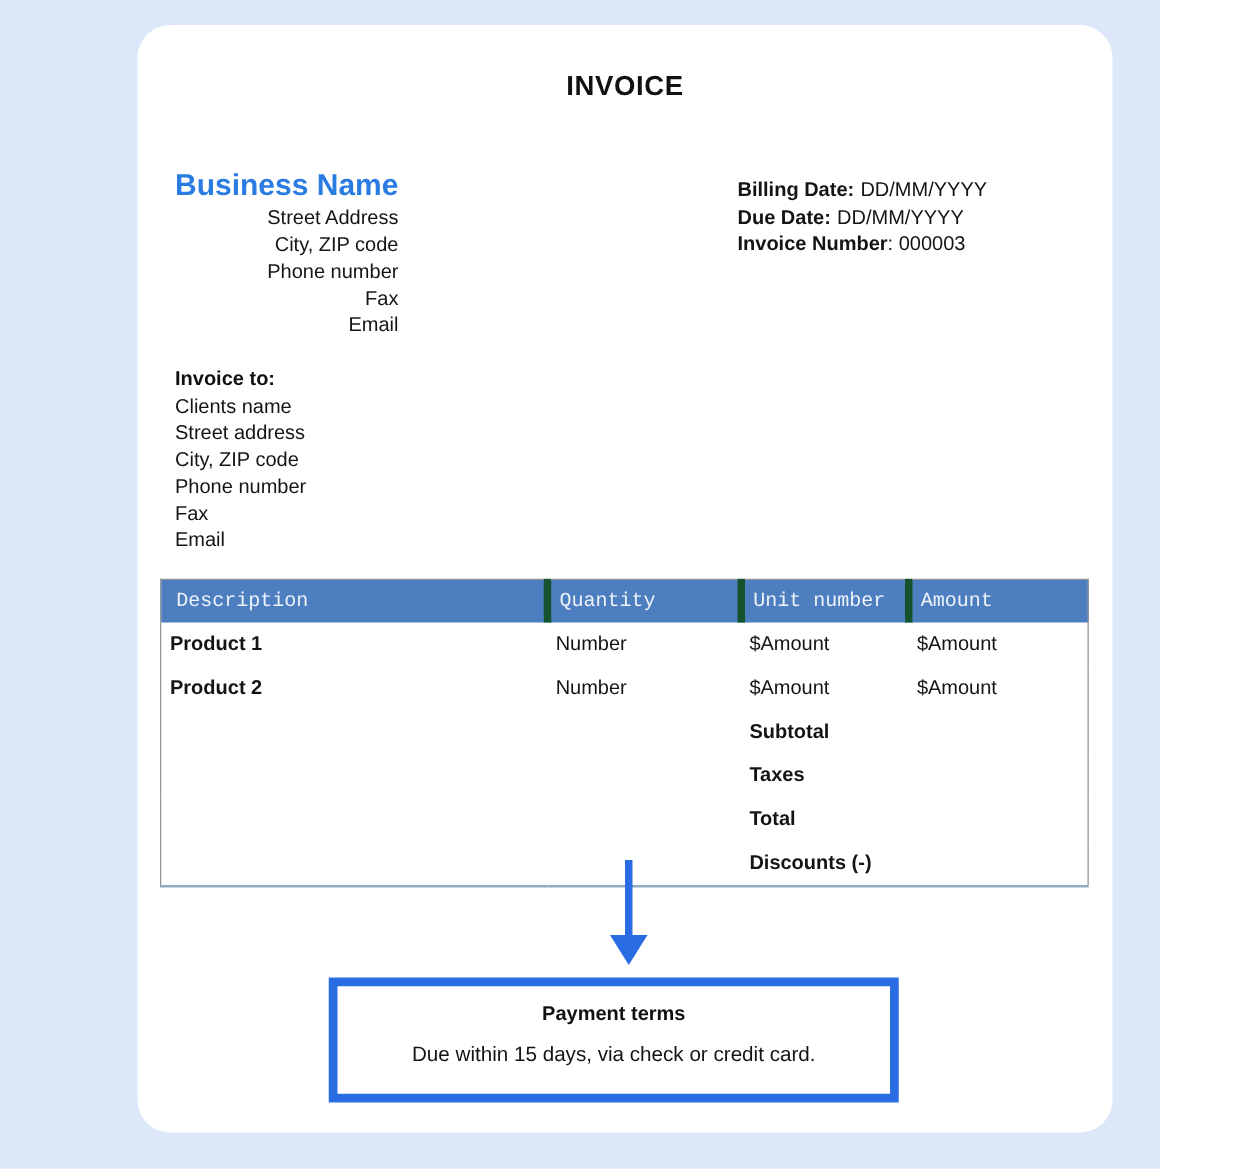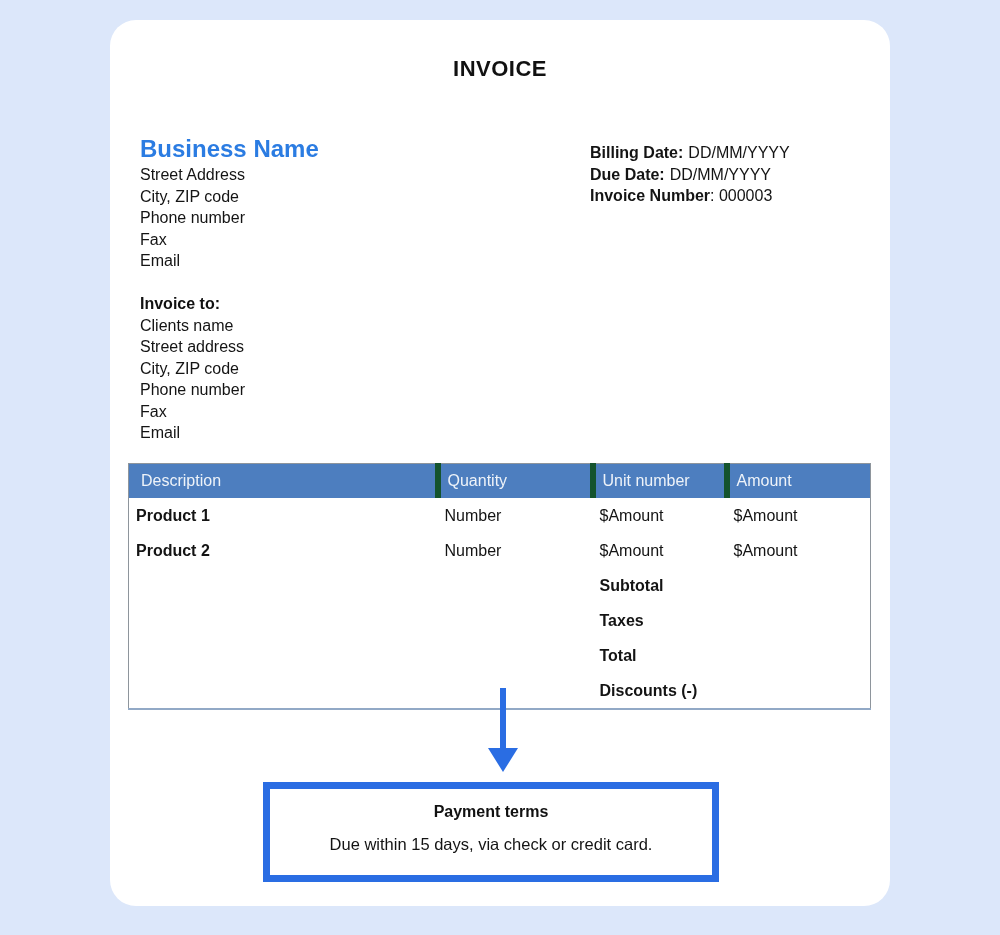--- a/index.html
+++ b/index.html
@@ -2,21 +2,21 @@
 <html><head>
 <meta charset="utf-8">
 <style>
   html,body { margin:0; padding:0; }
   body {
     font-family: "Liberation Sans", "DejaVu Sans", sans-serif;
     -webkit-font-smoothing: antialiased;
   }
   .stage {
     position: relative;
-    width: 1000px;
+    width: 928px;
     height: 935px;
     background: #dce7fa;
     overflow: hidden;
   }
   .card {
     position: absolute;
     left: 110px; top: 20px;
     width: 780px; height: 886px;
     background: #ffffff;
     border-radius: 26px;
@@ -24,21 +24,21 @@
   .title {
     position: absolute;
     left: 0; top: 36px; width: 100%;
     margin: 0;
     text-align: center;
     font-size: 22px;
     font-weight: bold;
     letter-spacing: 0.5px;
     color: #111;
   }
-  .business { position: absolute; left: 30px; top: 114px; }
+  .business { position: absolute; left: 30px; top: 114px; text-align: right; }
   .bizname {
     font-size: 24px;
     font-weight: bold;
     color: #2b7ce2;
     line-height: 30px;
   }
   .addr-line, .meta-line, .to-line {
     font-size: 16px;
     line-height: 21.5px;
     color: #141414;
@@ -64,20 +64,21 @@
     font-size: 16px;
     color: #141414;
   }
   table.items th {
     background: #4d7ebf;
     color: #eef3f9;
     font-weight: normal;
     text-align: left;
     height: 34px;
     padding: 0 0 0 7px;
+    font-family: Liberation Mono, monospace;
   }
   table.items th:first-child { padding-left: 12px; }
   table.items th + th { border-left: 6px solid #14532d; }
   table.items td {
     height: 35px;
     padding: 0 0 0 7px;
     vertical-align: middle;
   }
   table.items td:first-child { padding-left: 7px; }
   td.product { font-weight: bold; }

